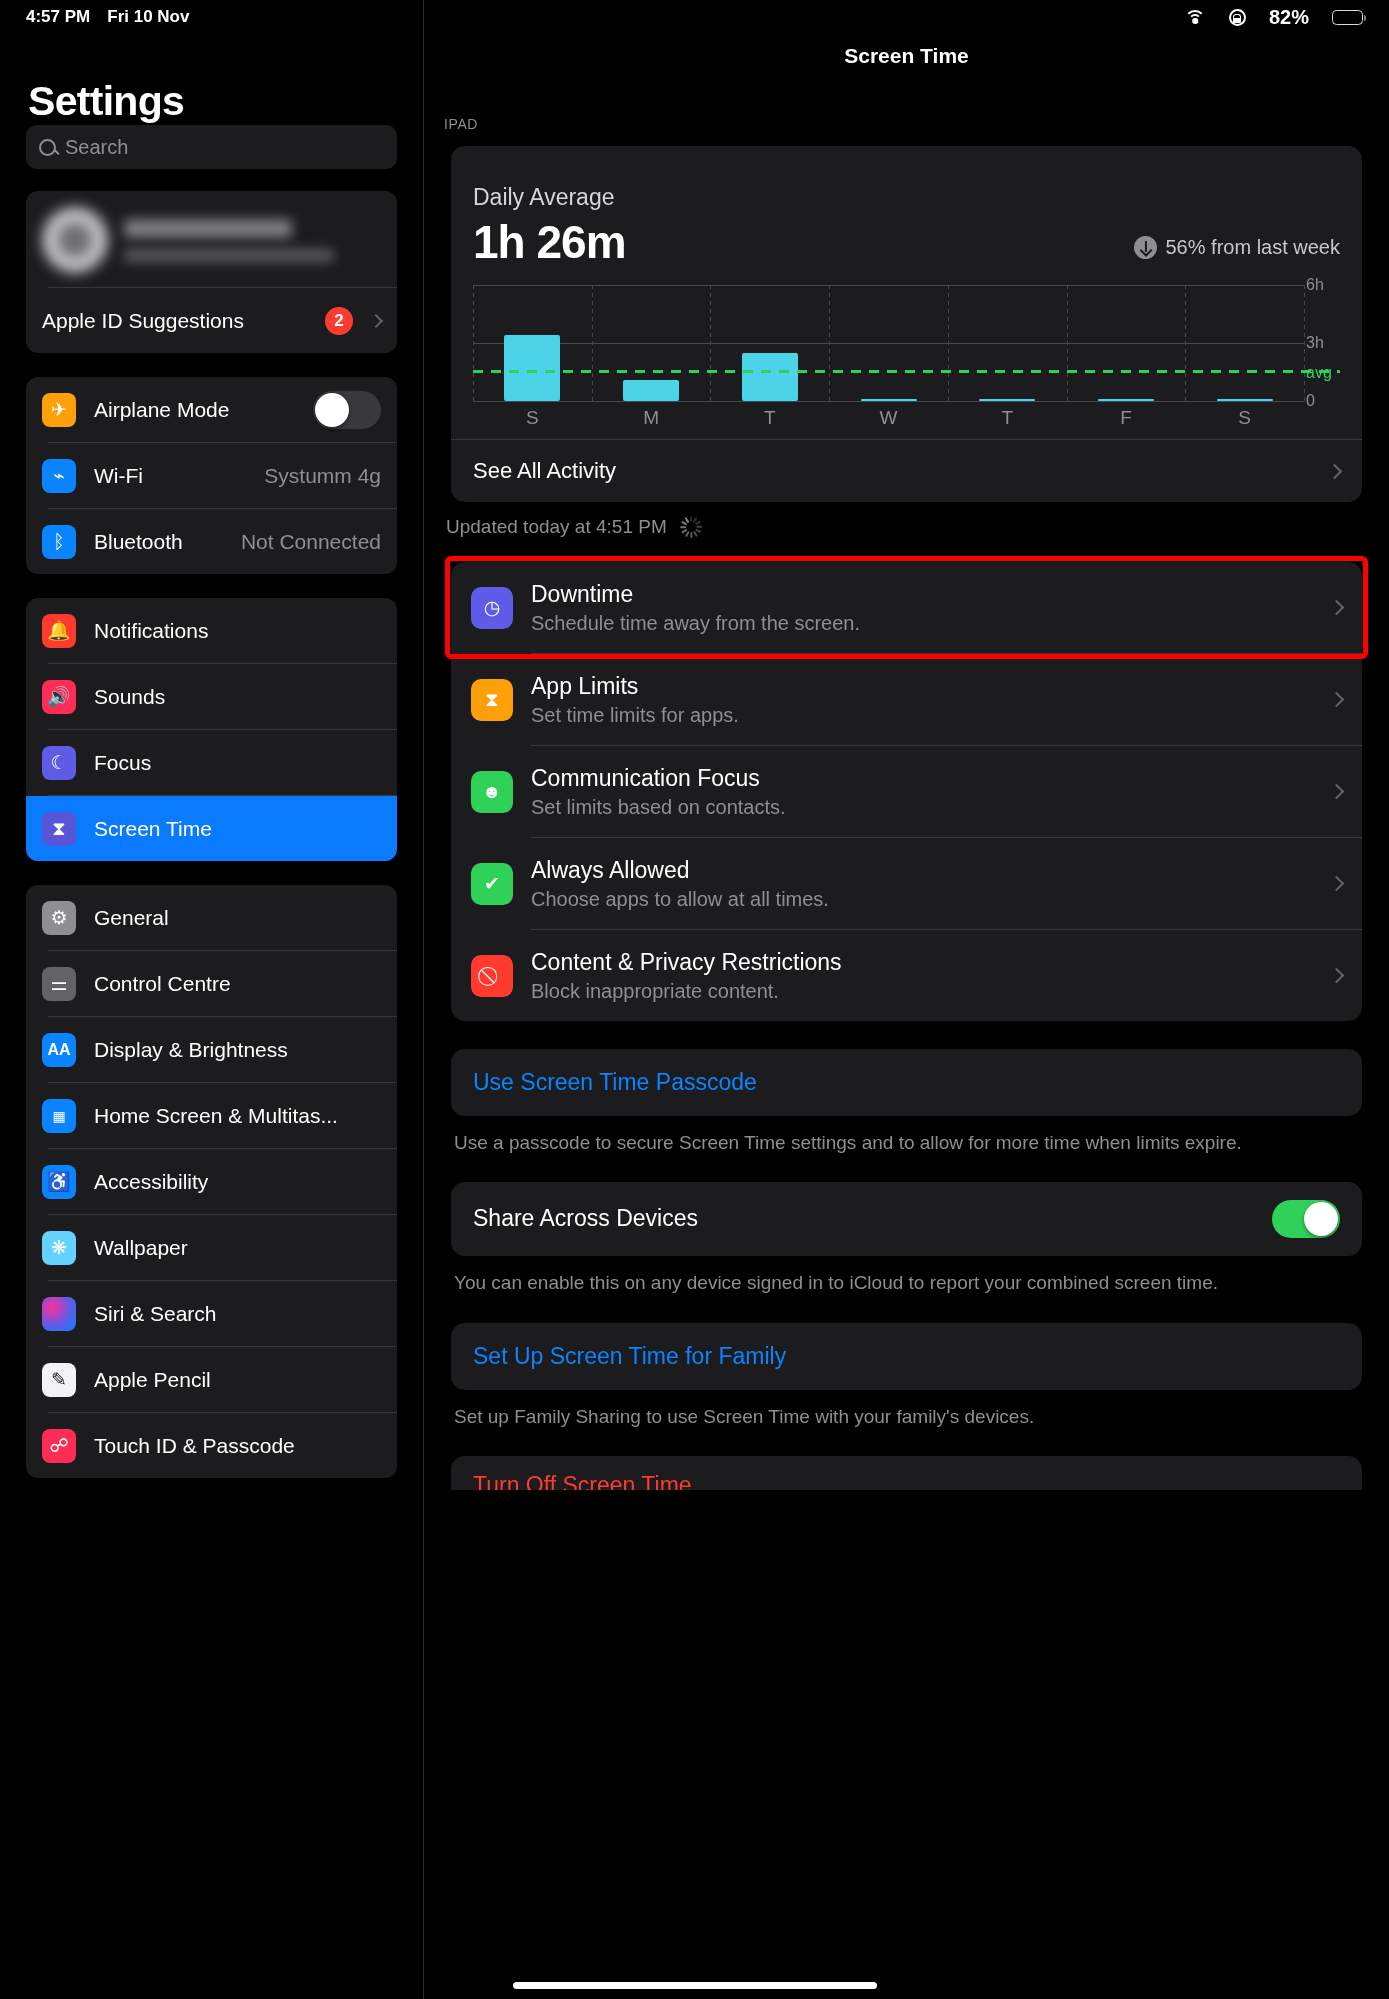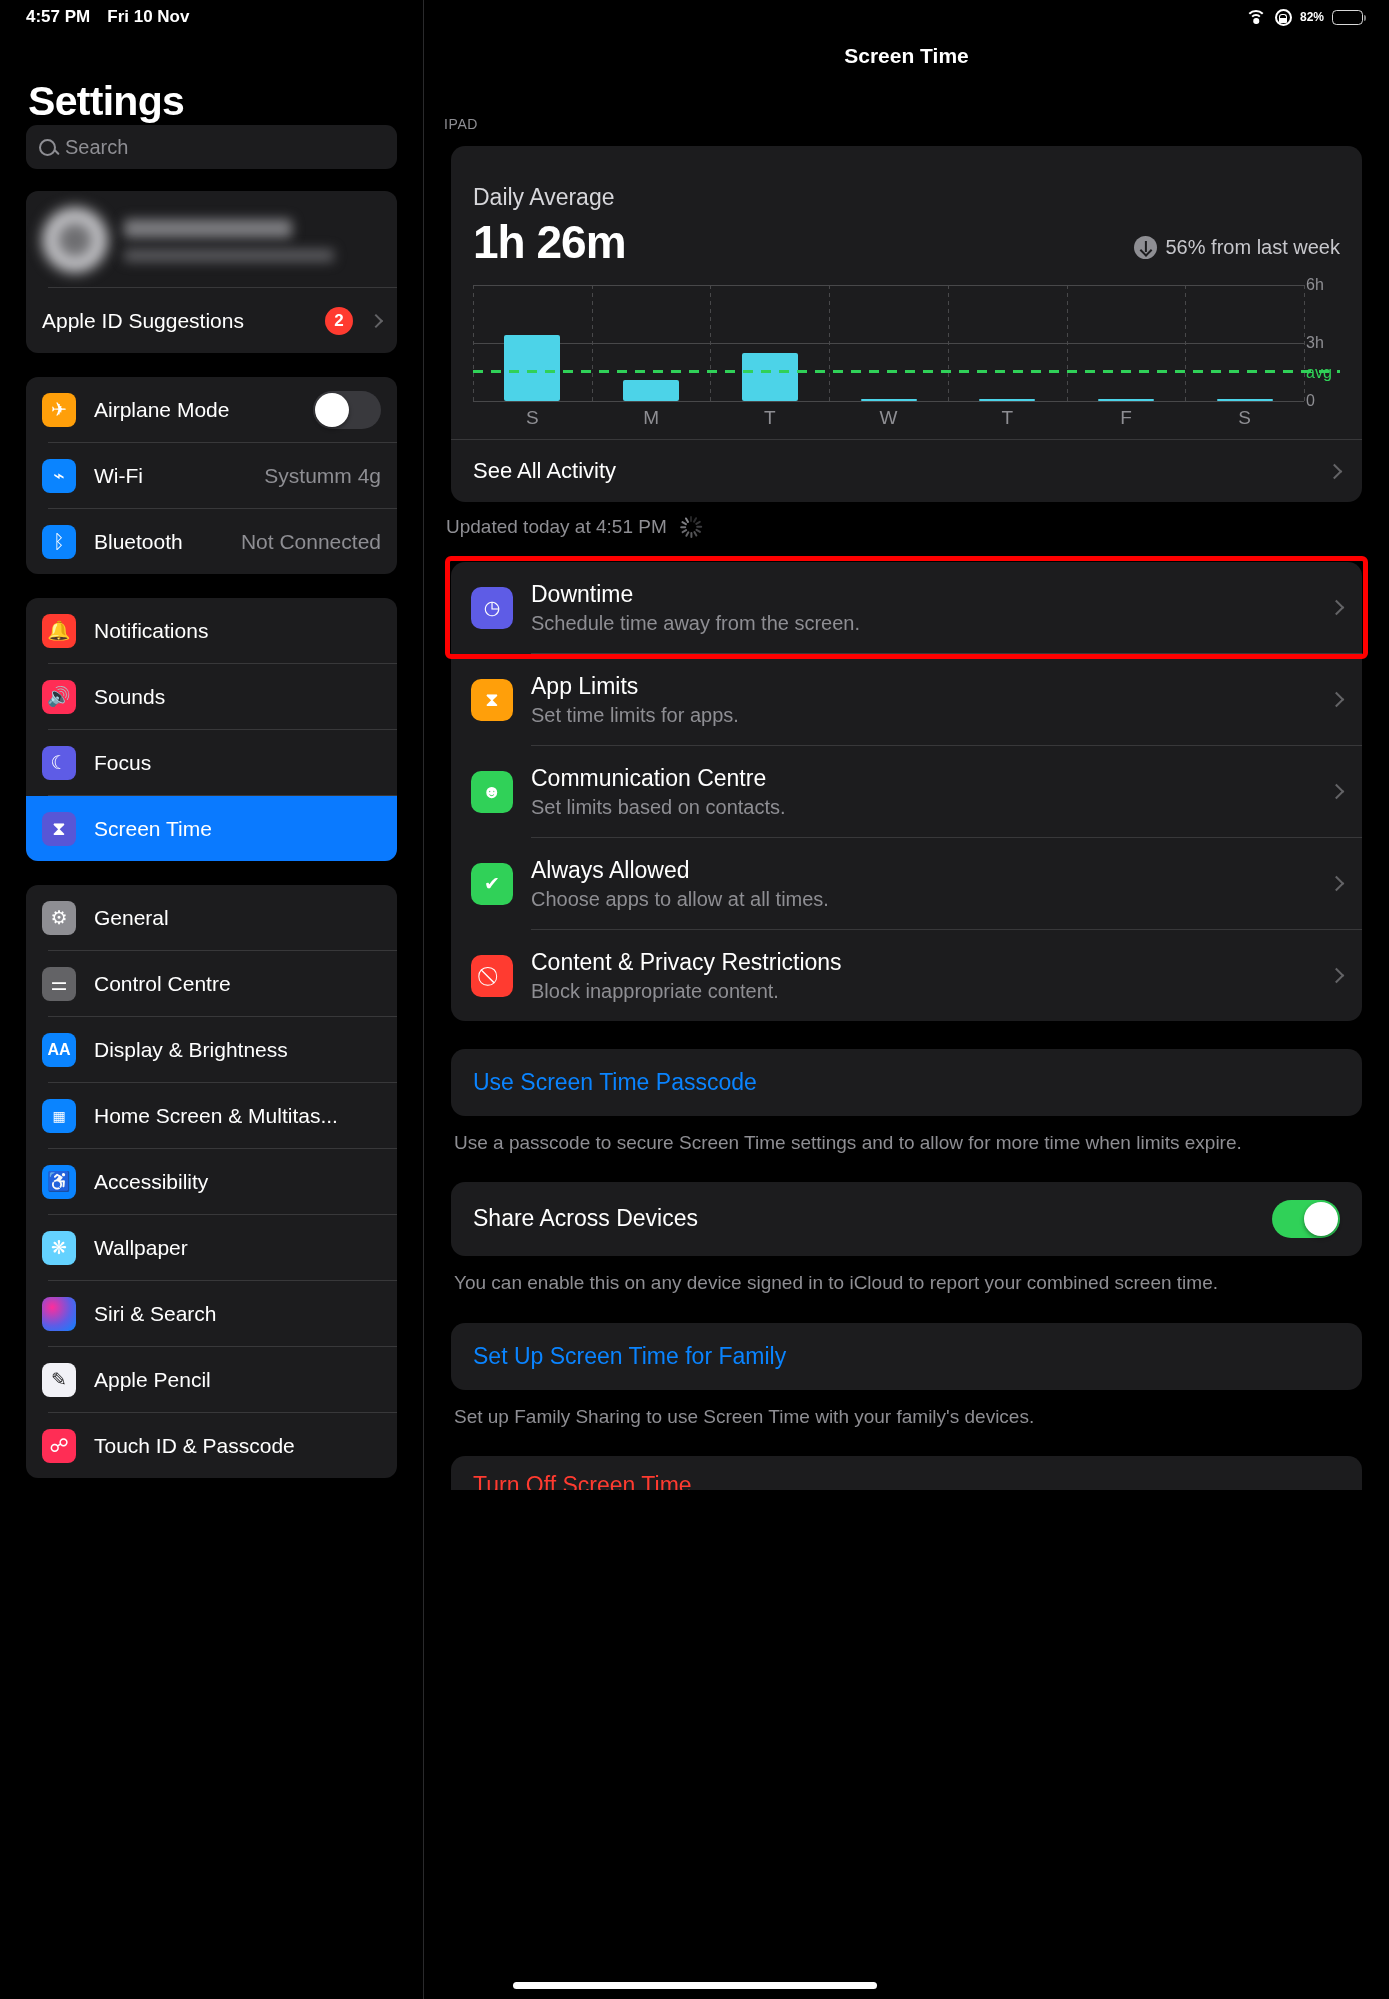--- a/index.html
+++ b/index.html
@@ -12,21 +12,21 @@
   }
   .screen { position: relative; width: 1389px; height: 1999px; display: flex; background:#000; }
 
   
   .statusbar {
     position: absolute; top: 0; left: 0; right: 0; height: 34px;
     display: flex; align-items: center; z-index: 50;
     padding: 0 26px;
   }
   .sb-left { display: flex; align-items: center; gap: 17px; font-size: 17px; font-weight: 600; }
-  .sb-right { margin-left: auto; display: flex; align-items: center; gap: 8px; font-size: 12px; font-weight: 600; }
+  .sb-right { margin-left: auto; display: flex; align-items: center; gap: 23px; font-size: 20px; font-weight: 600; }
   .wifi-ic { width: 21px; height: 16px; position: relative; }
   .wifi-ic i { position:absolute; border: 2.3px solid #fff; border-bottom-color: transparent;
     border-left-color: transparent; border-right-color: transparent; border-radius: 50%; left:50%; transform: translateX(-50%) ; }
   .wifi-ic i.a { width: 21px; height: 21px; top: 1px; }
   .wifi-ic i.b { width: 13px; height: 13px; top: 5px; }
   .wifi-ic i.c { width: 5.5px; height: 5.5px; top: 9px; background:#fff; border-radius:50%; border:none; }
   .lock-ic { width:17px; height:17px; border:2px solid #fff; border-radius:50%; position:relative; }
   .lock-ic::after { content:""; position:absolute; width:6px; height:5px; border:1.6px solid #fff;
     border-bottom:none; border-radius: 3px 3px 0 0; left:50%; top:3px; transform:translateX(-50%); }
   .lock-ic::before { content:""; position:absolute; width:8px; height:5px; background:#fff;
@@ -455,21 +455,21 @@
         </span>
         <span class="chev-lg"></span>
       </div>
       <div class="st-div"></div>
 
       <div class="st-row">
         <span class="st-ic" style="background:#30d158">
             <span class="glyph">☻</span>
           </span>
         <span class="st-txt">
-          <span class="st-title" style="display:block">Communication Centre</span>
+          <span class="st-title" style="display:block">Communication Focus</span>
           <span class="st-sub">Set limits based on contacts.</span>
         </span>
         <span class="chev-lg"></span>
       </div>
       <div class="st-div"></div>
 
       <div class="st-row">
         <span class="st-ic" style="background:#30d158">
             <span class="glyph">✔</span>
           </span>

